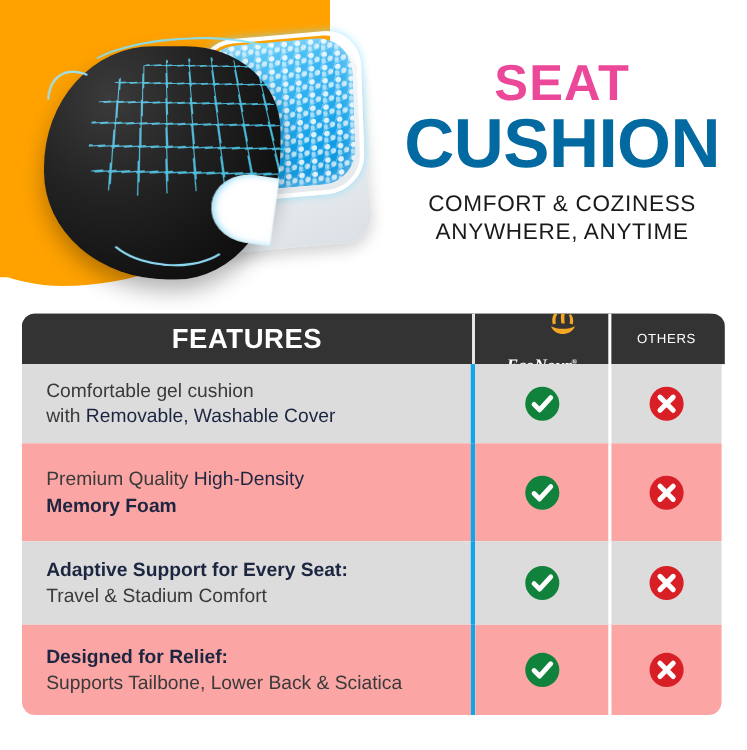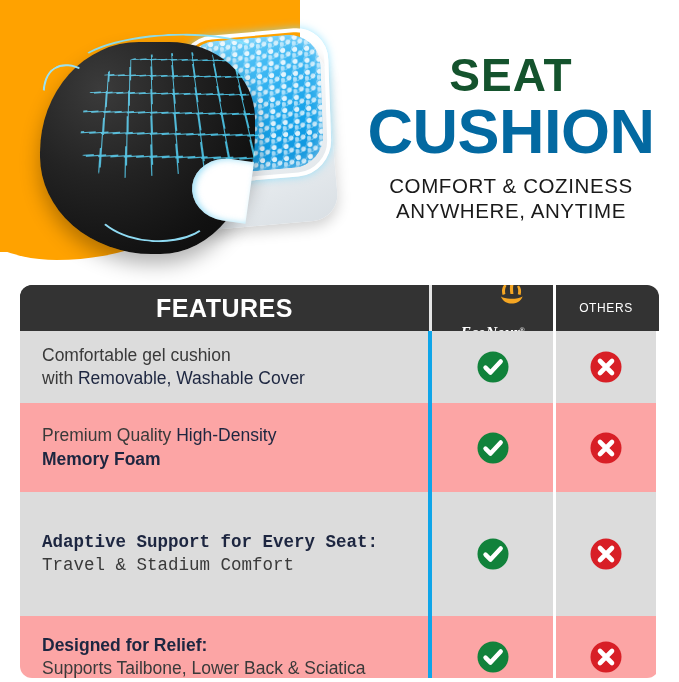--- a/index.html
+++ b/index.html
@@ -164,21 +164,21 @@
     position: absolute;
     left: 352px;
     top: 52px;
     width: 318px;
     text-align: center;
   }
   #title-seat {
     font-size: 46px;
     font-weight: bold;
     letter-spacing: 1px;
-    color: #14532d;
+    color: #ec4899;
     line-height: 1.02;
     margin: 0;
   }
   #title-cushion {
     font-size: 63px;
     font-weight: bold;
     letter-spacing: -0.5px;
     color: #0369a1;
     line-height: .98;
     margin: 2px 0 0 0;
@@ -281,21 +281,21 @@
     width: 124px;
     justify-content: center;
     border-right: 3px solid #ffffff;
   }
   .cell-others {
     width: 100px;
     justify-content: center;
   }
   #row-1 .cell { height: 72px; }
   #row-2 .cell { height: 89px; }
-  #row-3 .cell { height: 124px; font-family: Liberation Mono, monospace; }
+  #row-3 .cell { height: 76px; }
   #row-4 .cell { height: 82px; }
   #row-4 .cell-feature { border-radius: 0 0 0 12px; }
   #row-4 .cell-others  { border-radius: 0 0 12px 0; }
 
   .feat-line {
     font-size: 17.5px;
     color: #3a3a3a;
     line-height: 1.32;
     white-space: nowrap;
   }

